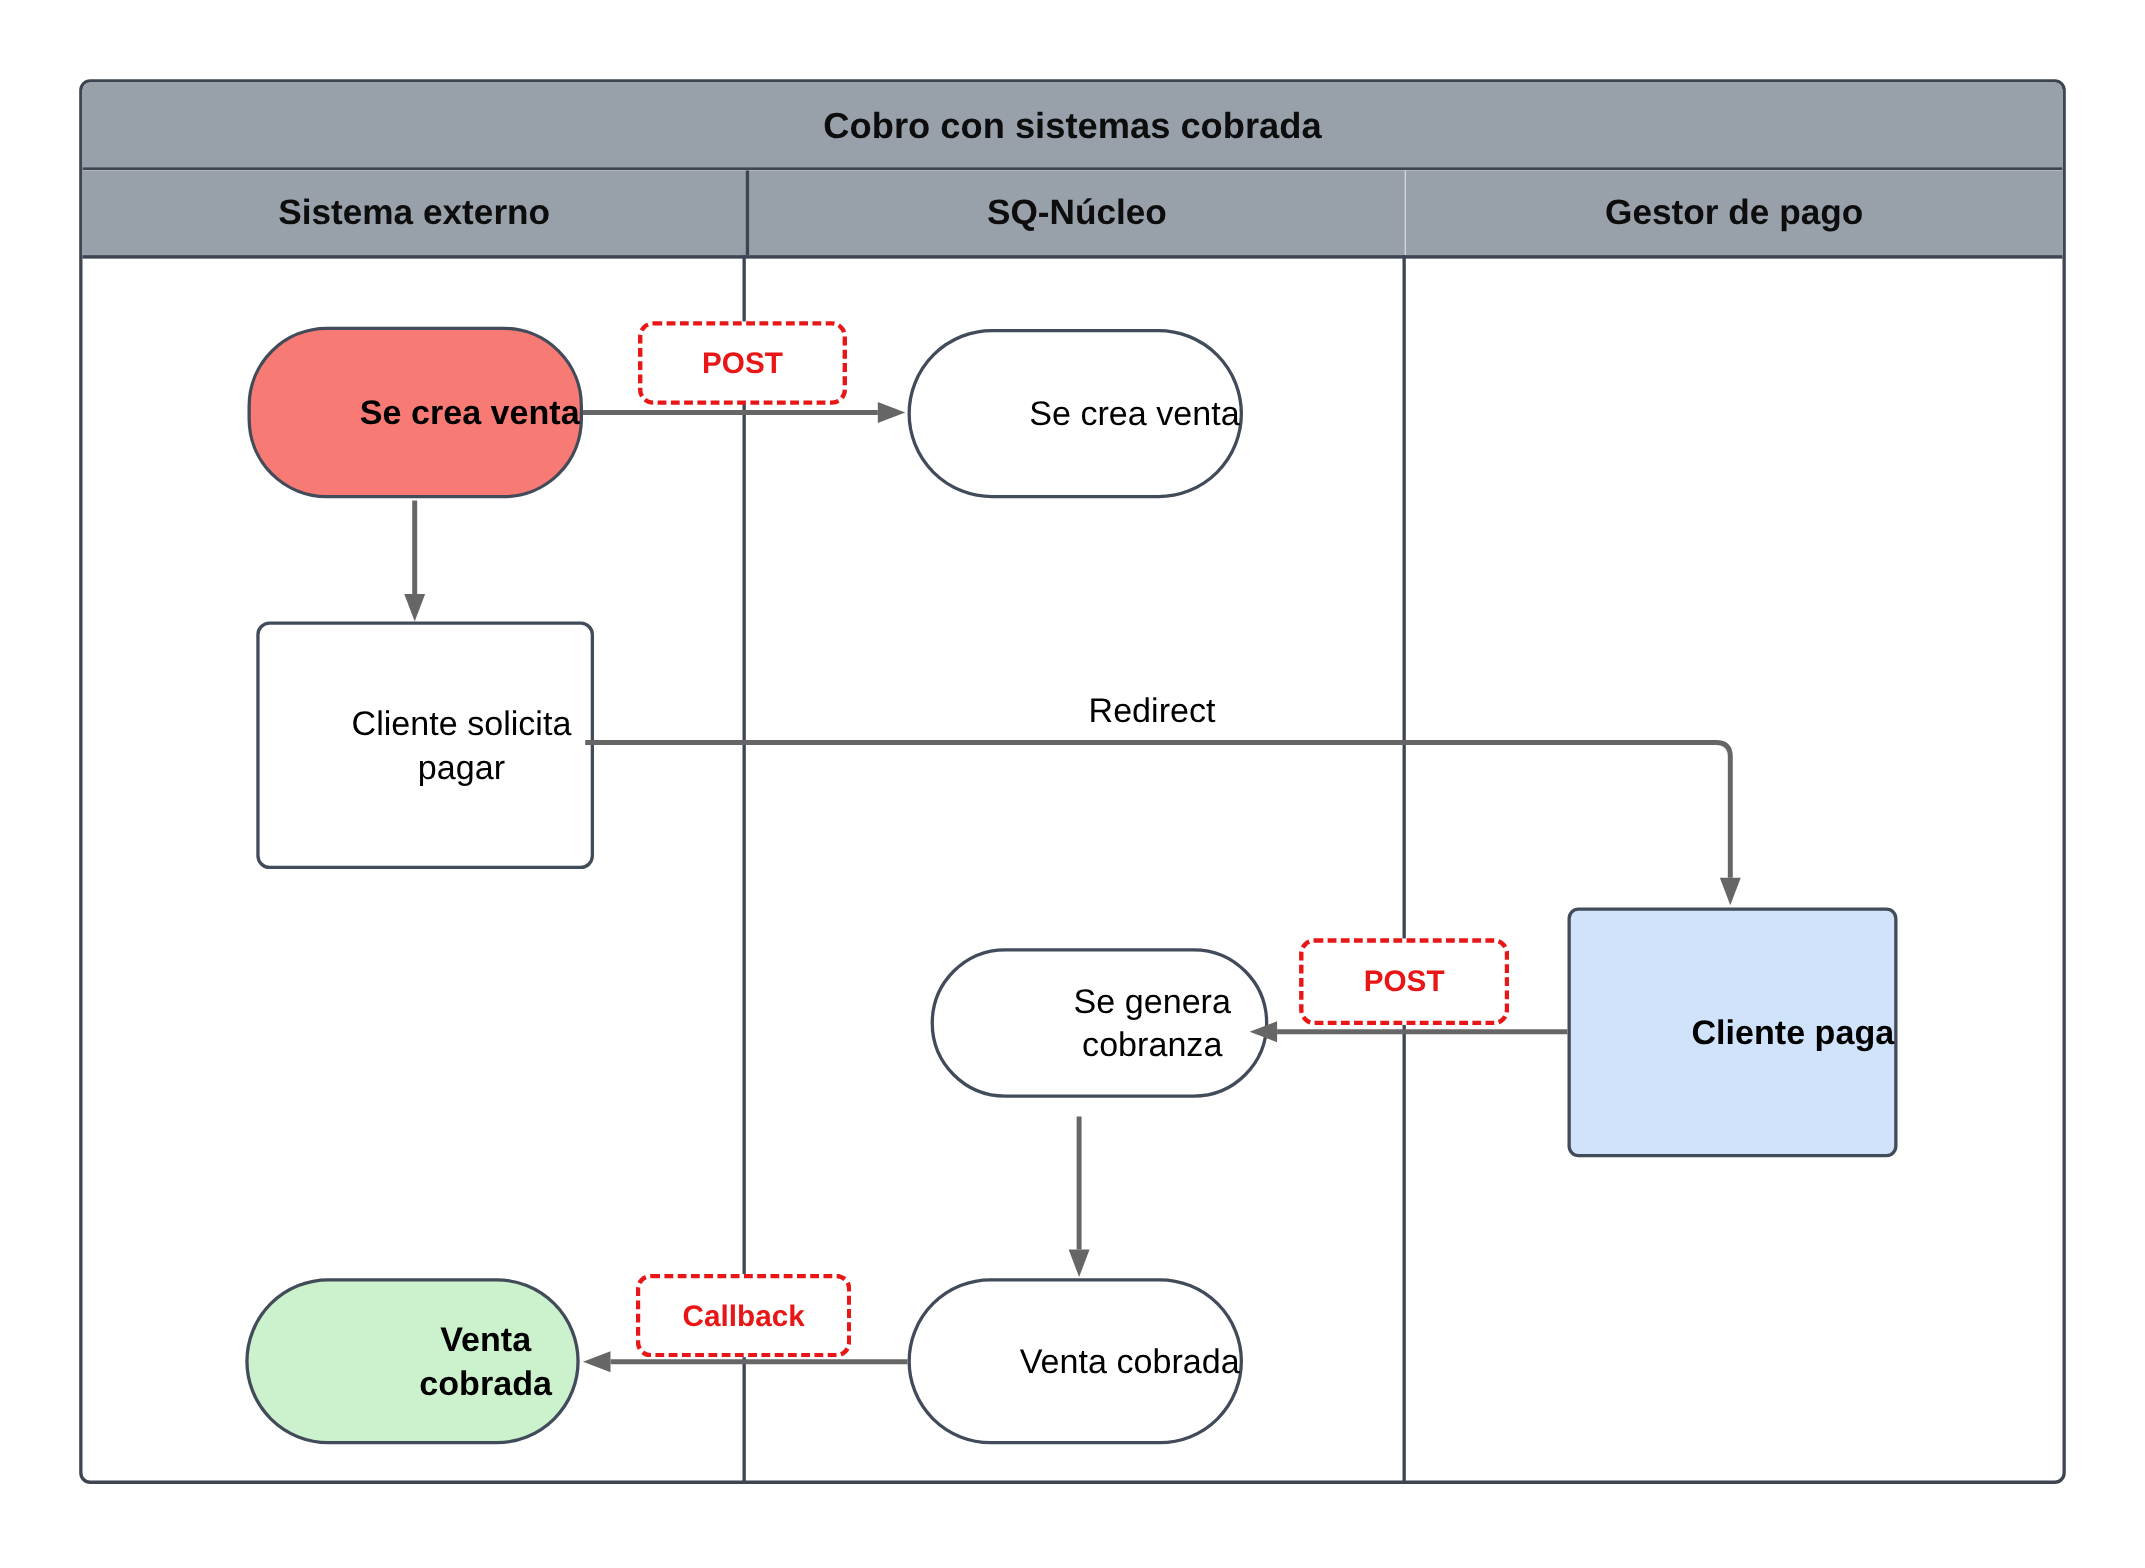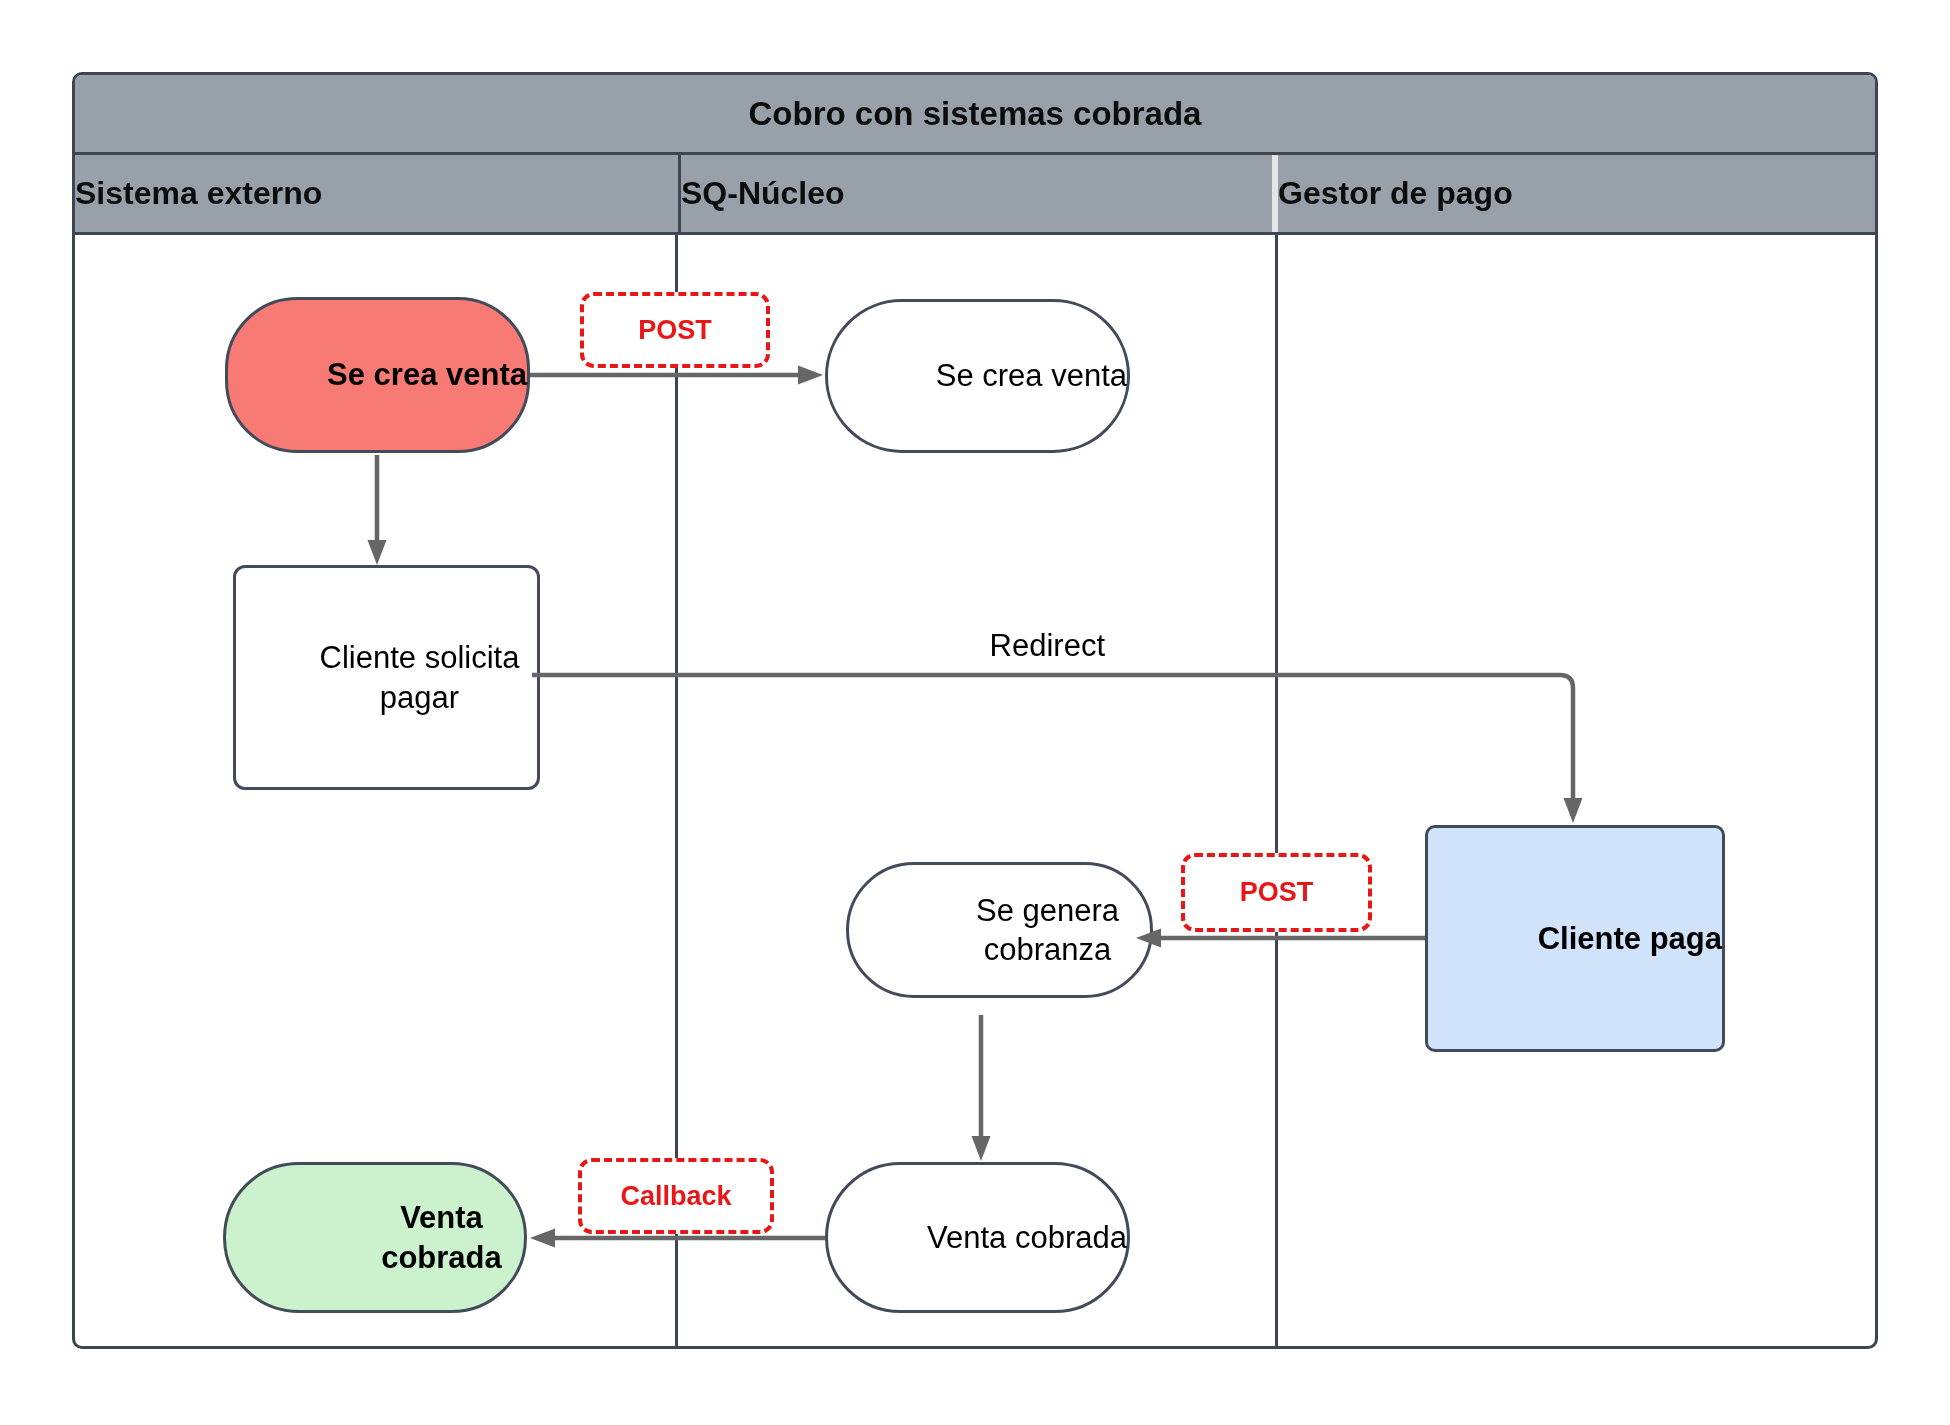--- a/index.html
+++ b/index.html
@@ -38,26 +38,26 @@
   .lane-headers {
     position: absolute;
     left: 0; top: 80px;
     width: 100%; height: 80px;
     display: flex;
     background: #98a0a9;
     border-bottom: 3px solid #3c4550;
     box-sizing: border-box;
   }
   .lane-header {
-    display: flex; align-items: center; justify-content: flex-start;
+    display: flex; align-items: center; justify-content: center;
     font-size: 32px; font-weight: 700; color: #0d0d0d;
     box-sizing: border-box;
   }
   .lane-header.l1 { width: 603px; }
-  .lane-header.l2 { width: 600px; border-left: 3px solid #3c4550; border-right: 6px solid #e5e5e5; }
+  .lane-header.l2 { width: 600px; border-left: 3px solid #3c4550; border-right: 1px solid #e5e5e5; }
   .lane-header.l3 { flex: 1; }
 
   .lane-line {
     position: absolute;
     top: 232px; bottom: 0;
     width: 2.5px;
     background: #3c4550;
     z-index: 1;
   }
   .lane-line.d1 { left: 675px; }

